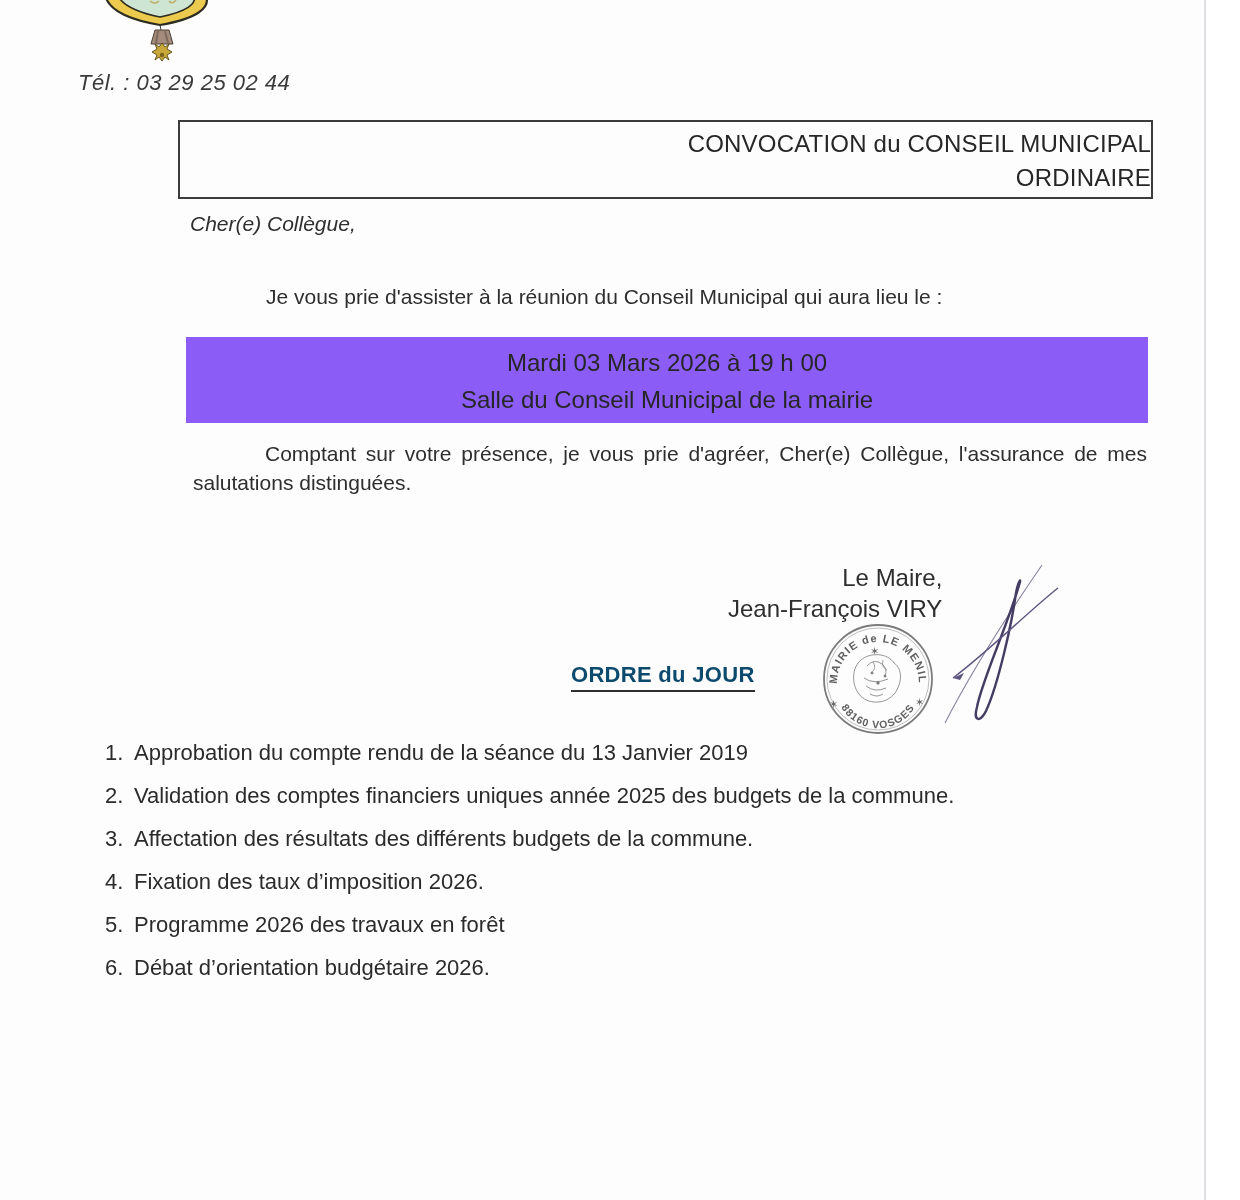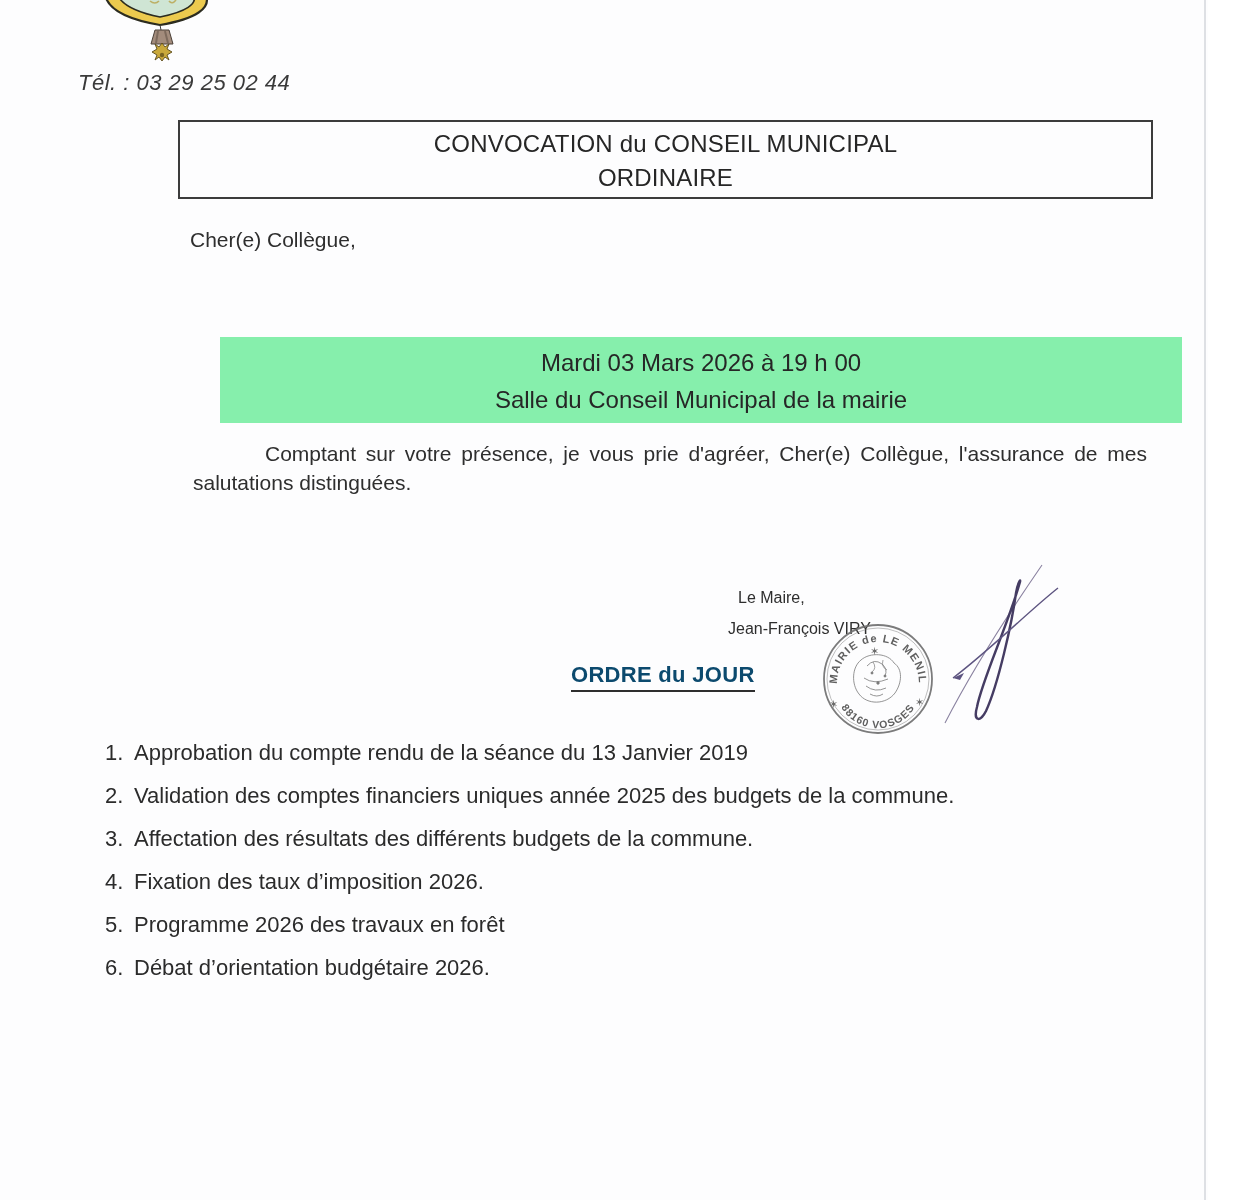--- a/index.html
+++ b/index.html
@@ -32,33 +32,34 @@
     font-size: 22px;
     font-style: italic;
     color: #3a3a3a;
     letter-spacing: .5px;
   }
   .title-box {
     position: absolute;
     left: 178px; top: 120px;
     width: 975px; height: 79px;
     border: 2px solid #3c3c3c;
-    text-align: center;
+    text-align: right;
     padding-top: 5px;
   }
   .title-box .line {
     font-size: 24px;
     line-height: 34px;
     color: #262626;
     letter-spacing: .2px;
   }
   .salutation {
     position: absolute;
-    left: 190px; top: 228px;
+    left: 190px; top: 212px;
     font-size: 21px;
+    font-style: italic;
   }
   .intro {
     position: absolute;
     left: 266px; top: 285px;
     font-size: 21px;
   }
   .date-block {
     position: absolute;
     left: 186px; top: 337px;
     width: 962px; height: 86px;
@@ -76,23 +77,24 @@
     width: 954px;
   }
   .letter-body p {
     font-size: 21px;
     line-height: 29px;
     text-align: justify;
     text-indent: 72px;
   }
   .closing {
     position: absolute;
-    left: 728px; top: 582px;
-    font-size: 16px;
+    left: 728px; top: 562px;
+    font-size: 24px;
     line-height: 31px;
+    text-align: right;
   }
   .closing .role { padding-left: 10px; }
   .stamp {
     position: absolute;
     left: 815px; top: 620px;
   }
   .signature {
     position: absolute;
     left: 918px; top: 553px;
   }
@@ -147,22 +149,23 @@
 
   <div class="phone">Tél. : 03 29 25 02 44</div>
 
   <div class="title-box">
     <div class="line">CONVOCATION du CONSEIL MUNICIPAL</div>
     <div class="line">ORDINAIRE</div>
   </div>
 
   <div class="salutation">Cher(e) Collègue,</div>
 
-
-  <div class="date-block" style="background:#86efac;margin-left:34px;">
+  <div class="intro">Je vous prie d'assister à la réunion du Conseil Municipal qui aura lieu le :</div>
+
+  <div class="date-block" style="background:#8b5cf6;">
     <div class="line">Mardi 03 Mars 2026 à 19 h 00</div>
     <div class="line">Salle du Conseil Municipal de la mairie</div>
   </div>
 
   <div class="letter-body">
     <p>Comptant sur votre présence, je vous prie d'agréer, Cher(e) Collègue, l'assurance de mes salutations distinguées.</p>
   </div>
 
   <div class="closing">
     <div class="role">Le Maire,</div>

